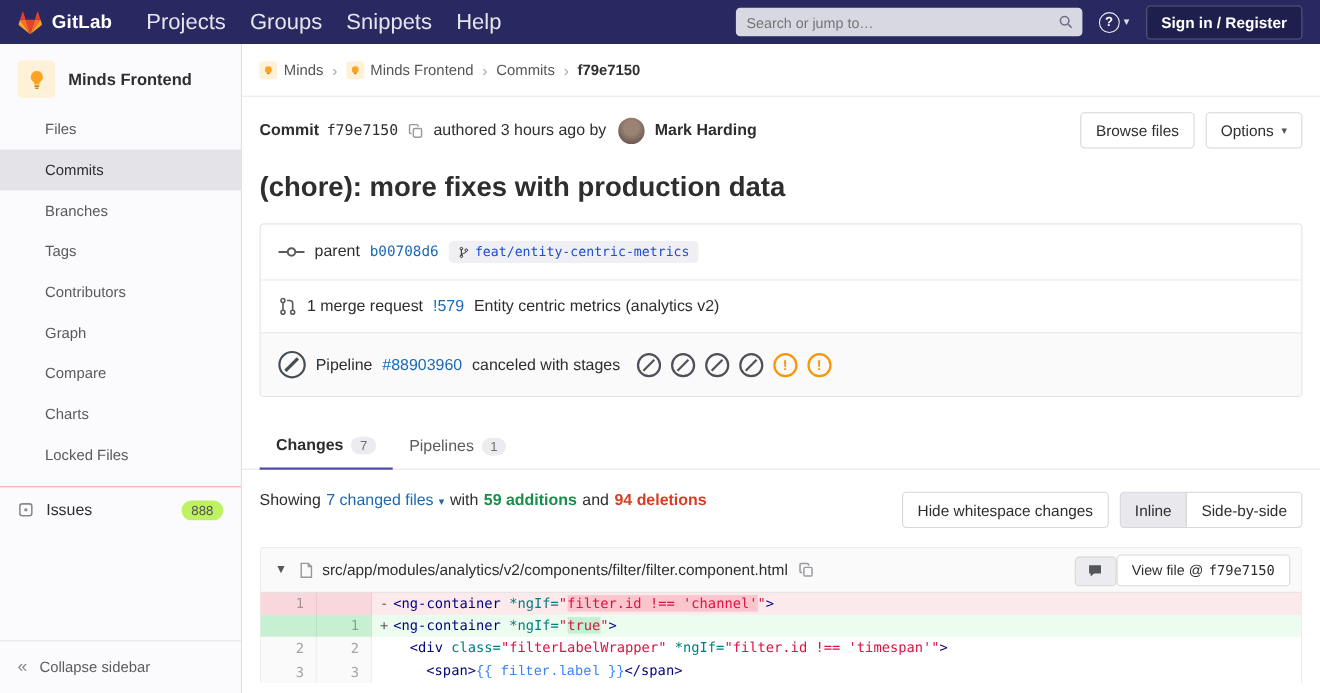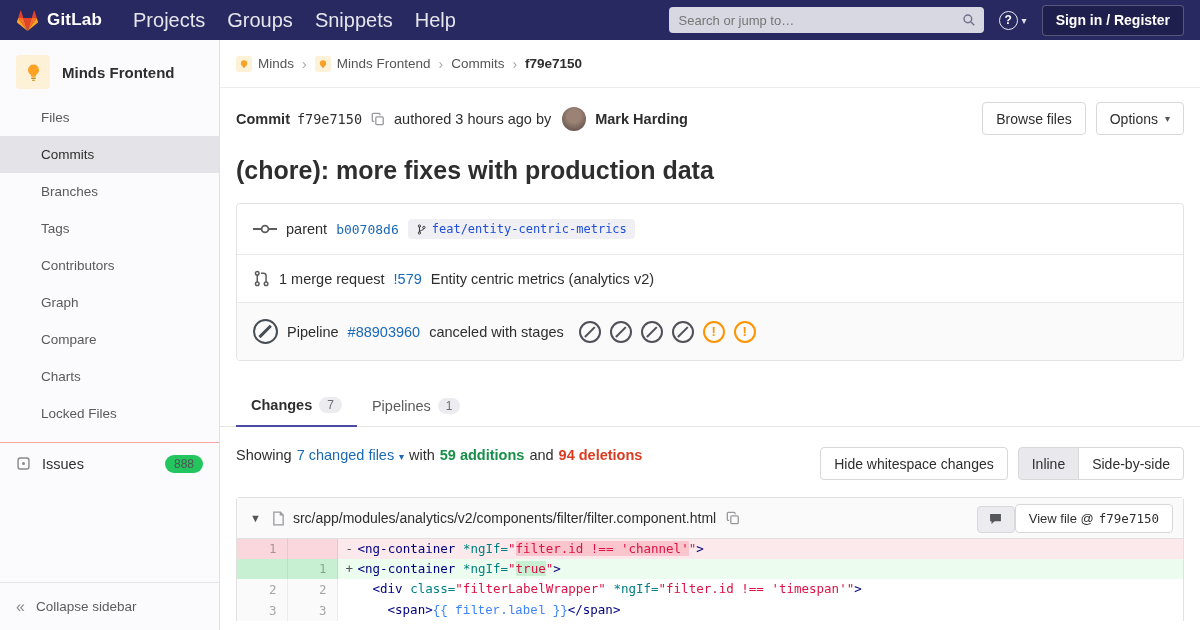--- a/index.html
+++ b/index.html
@@ -37,21 +37,21 @@
   .nav-list { list-style:none; margin-top:6px; }
   .nav-item { display:flex; align-items:center; gap:11px; height:40px; padding:0 16px;
     font-size:14.5px; color:#303030; }
   .nav-item.active-section { border-left:3px solid #4b4ba3; padding-left:13px; font-weight:600; }
   .sub-list { list-style:none; }
   .sub-list a { display:block; height:37px; line-height:37px; padding-left:41px;
     color:#5a5a5a; font-size:13.5px; }
   .sub-list a.active { background:#e4e3e8; color:#2e2e2e; }
   .issues-row { margin-top:10px; border-top:1px solid #fca5a5; }
   .issues-row .nav-item { height:41px; }
-  .count-pill { margin-left:auto; background:#22c55e; color:#525252; border-radius:10px;
+  .count-pill { margin-left:auto; background:#bef264; color:#525252; border-radius:10px;
     font-size:12px; padding:2px 9px; }
   .collapse { margin-top:auto; border-top:1px solid #e5e5e5; height:48px; display:flex;
     align-items:center; gap:11px; padding:0 16px; color:#5c5c5c; font-size:13.5px; }
   .collapse .chev { font-size:16px; color:#89888d; }
 
   
   .main { margin-left:220px; padding-top:40px; }
   .breadcrumbs { display:flex; align-items:center; gap:8px; height:48px; padding:0 16px;
     border-bottom:1px solid #ececec; font-size:13.5px; }
   .crumb { color:#555; display:flex; align-items:center; gap:6px; }

